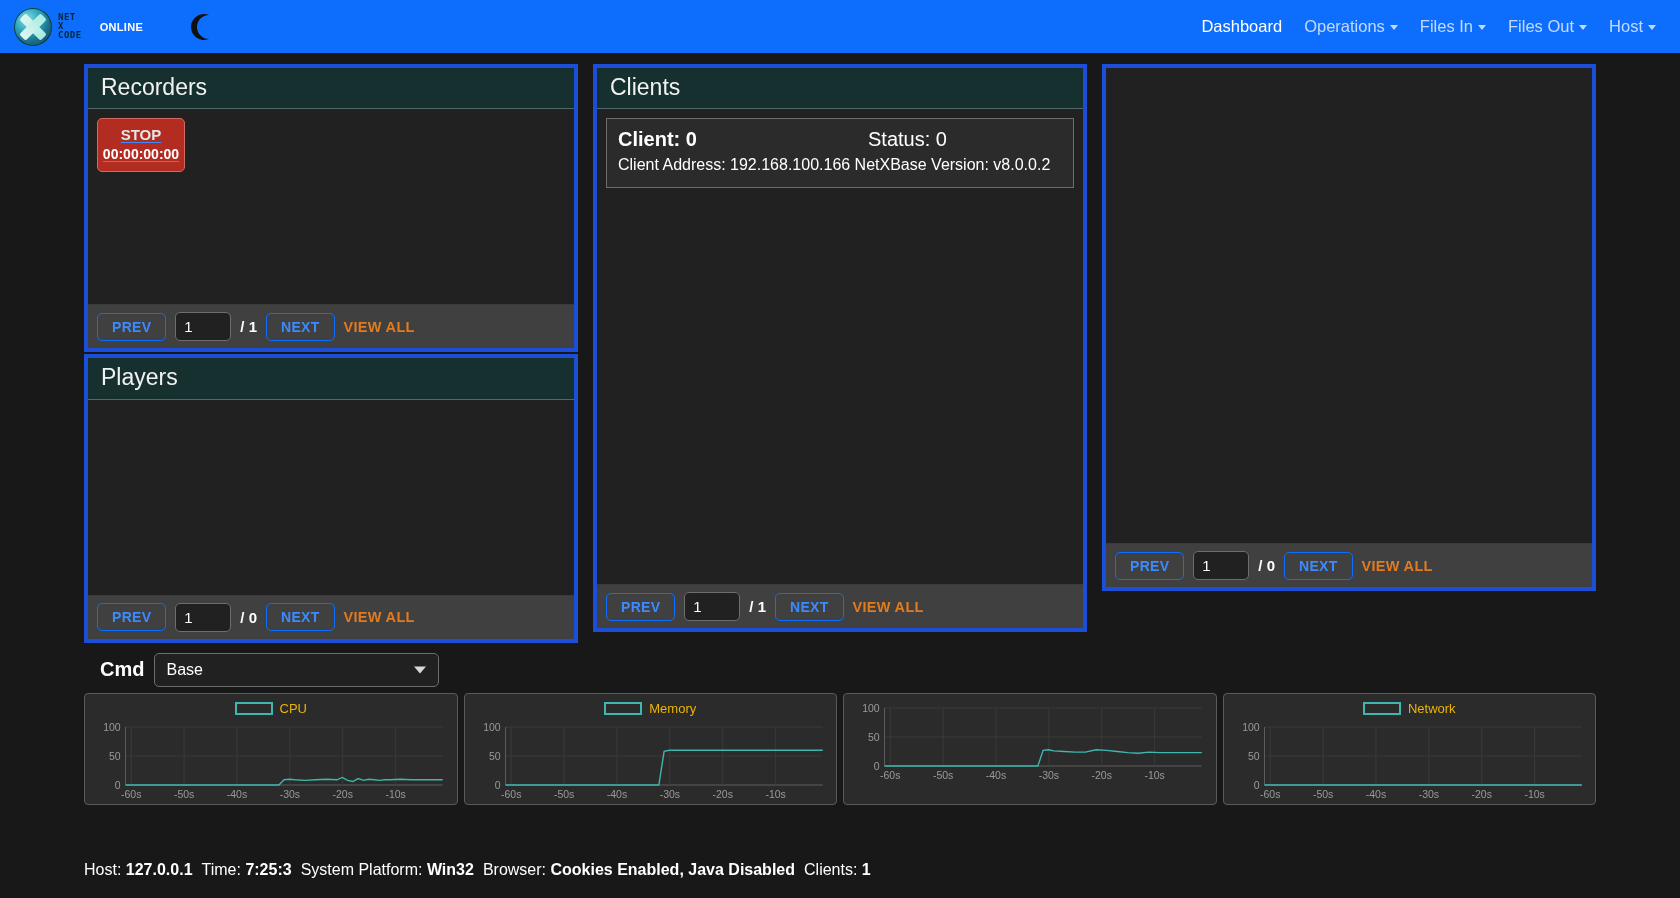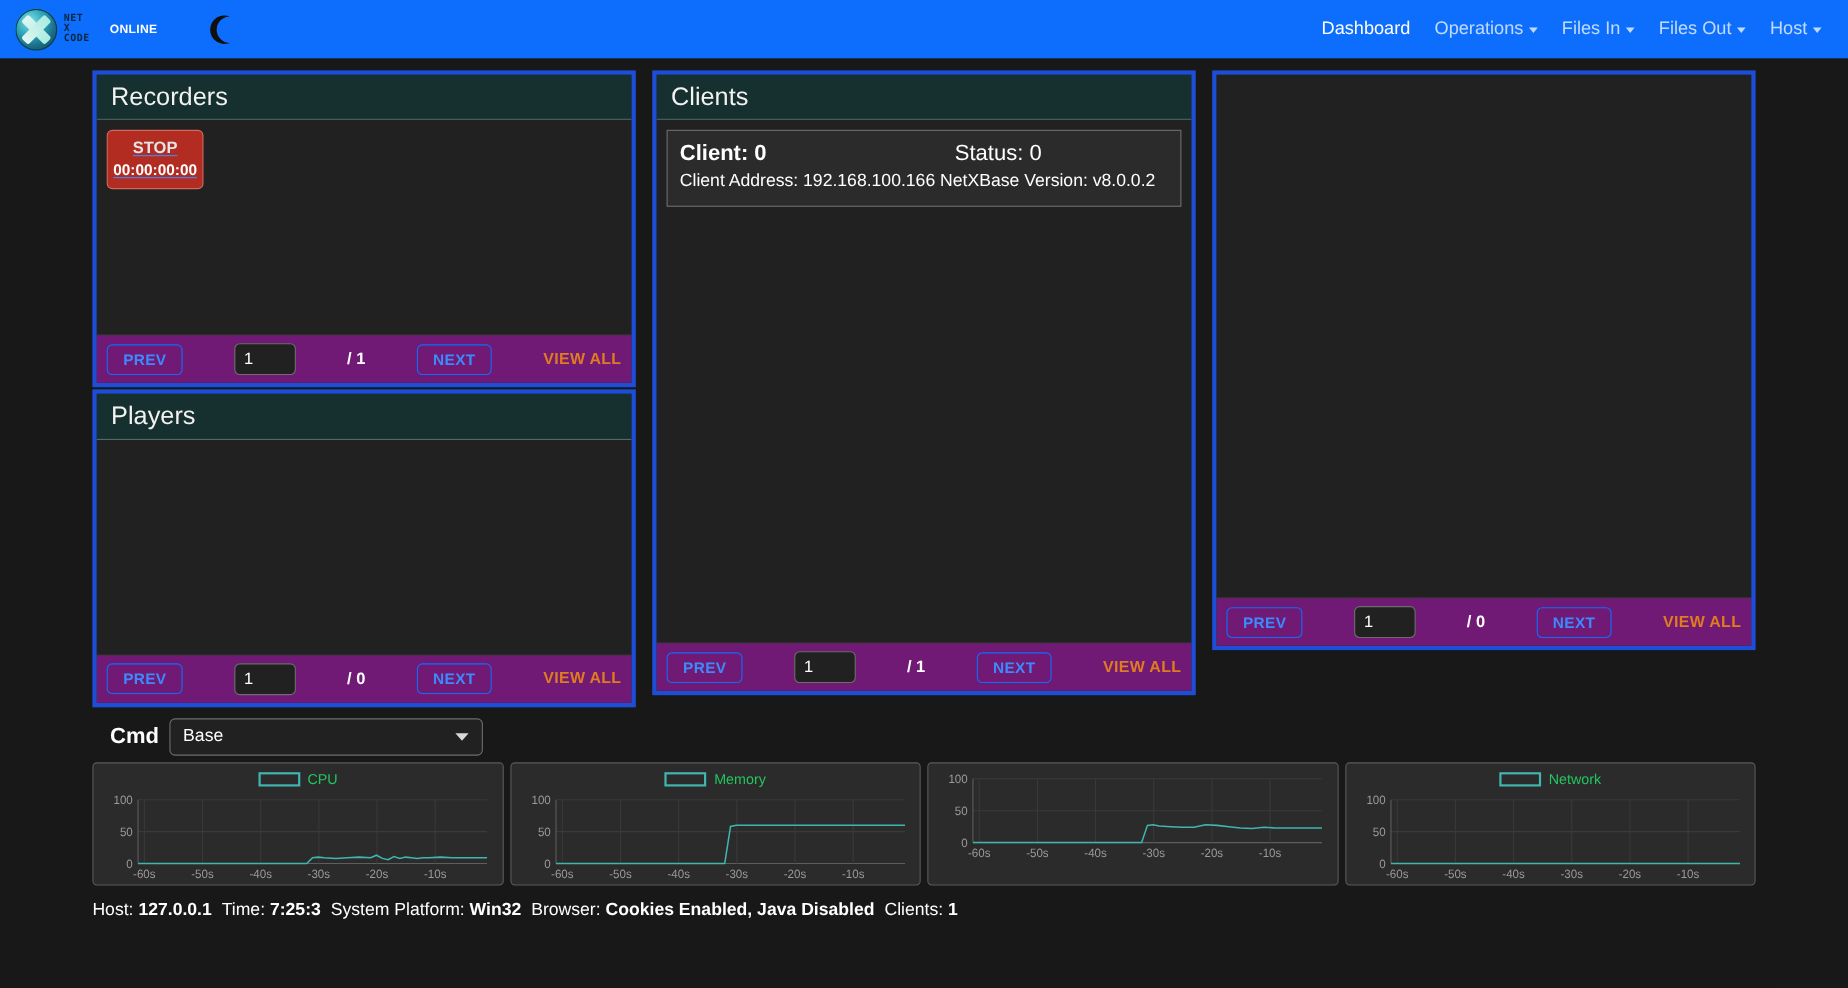--- a/index.html
+++ b/index.html
@@ -130,26 +130,26 @@
     font-size: 23px;
     font-weight: normal;
     line-height: 1.15;
   }
   .panel-body {
     background: #212121;
     padding: 9px;
     position: relative;
   }
   .panel-foot {
-    background: #701a75;
+    background: #404040;
     border-top: 1px solid #3a3a3a;
     padding: 7px 9px;
     display: flex;
     align-items: center;
-    justify-content: space-between;
+    justify-content: flex-start;
     gap: 9px;
   }
 
   
   .btn-outline {
     background: transparent;
     border: 1px solid #0d6efd;
     color: #3b8bff;
     border-radius: 5px;
     font-size: 14px;
@@ -288,38 +288,39 @@
     gap: 7px;
     height: 18px;
     margin-bottom: 1px;
   }
   .legend-swatch {
     width: 38px; height: 13px;
     border: 2px solid #3fb6ae;
     background: transparent;
   }
   .legend-text {
-    color: #22c55e;
+    color: #eab308;
     font-size: 13px;
   }
   .chart-plot { position: relative; height: 84px; }
   .chart-plot svg { display: block; width: 100%; height: 100%; }
   .tick-label { fill: #9a9a9a; font-size: 11px; font-family: "Liberation Sans", sans-serif; }
   .tick-label.x { text-anchor: middle; }
   .tick-label.y { text-anchor: end; }
 
   
   .statusbar {
     padding: 14px 84px 0 84px;
     color: #ffffff;
     font-size: 16px;
     display: flex;
     gap: 9px;
     flex-wrap: nowrap;
     align-items: flex-end;
+    margin-top: 42px;
   }
   .statusbar .sb-item { white-space: nowrap; }
   .statusbar b { font-weight: bold; }
 </style>
 </head>
 <body>
 
 <div class="navbar">
   <div class="brand">
     <div class="brand-logo"></div>

